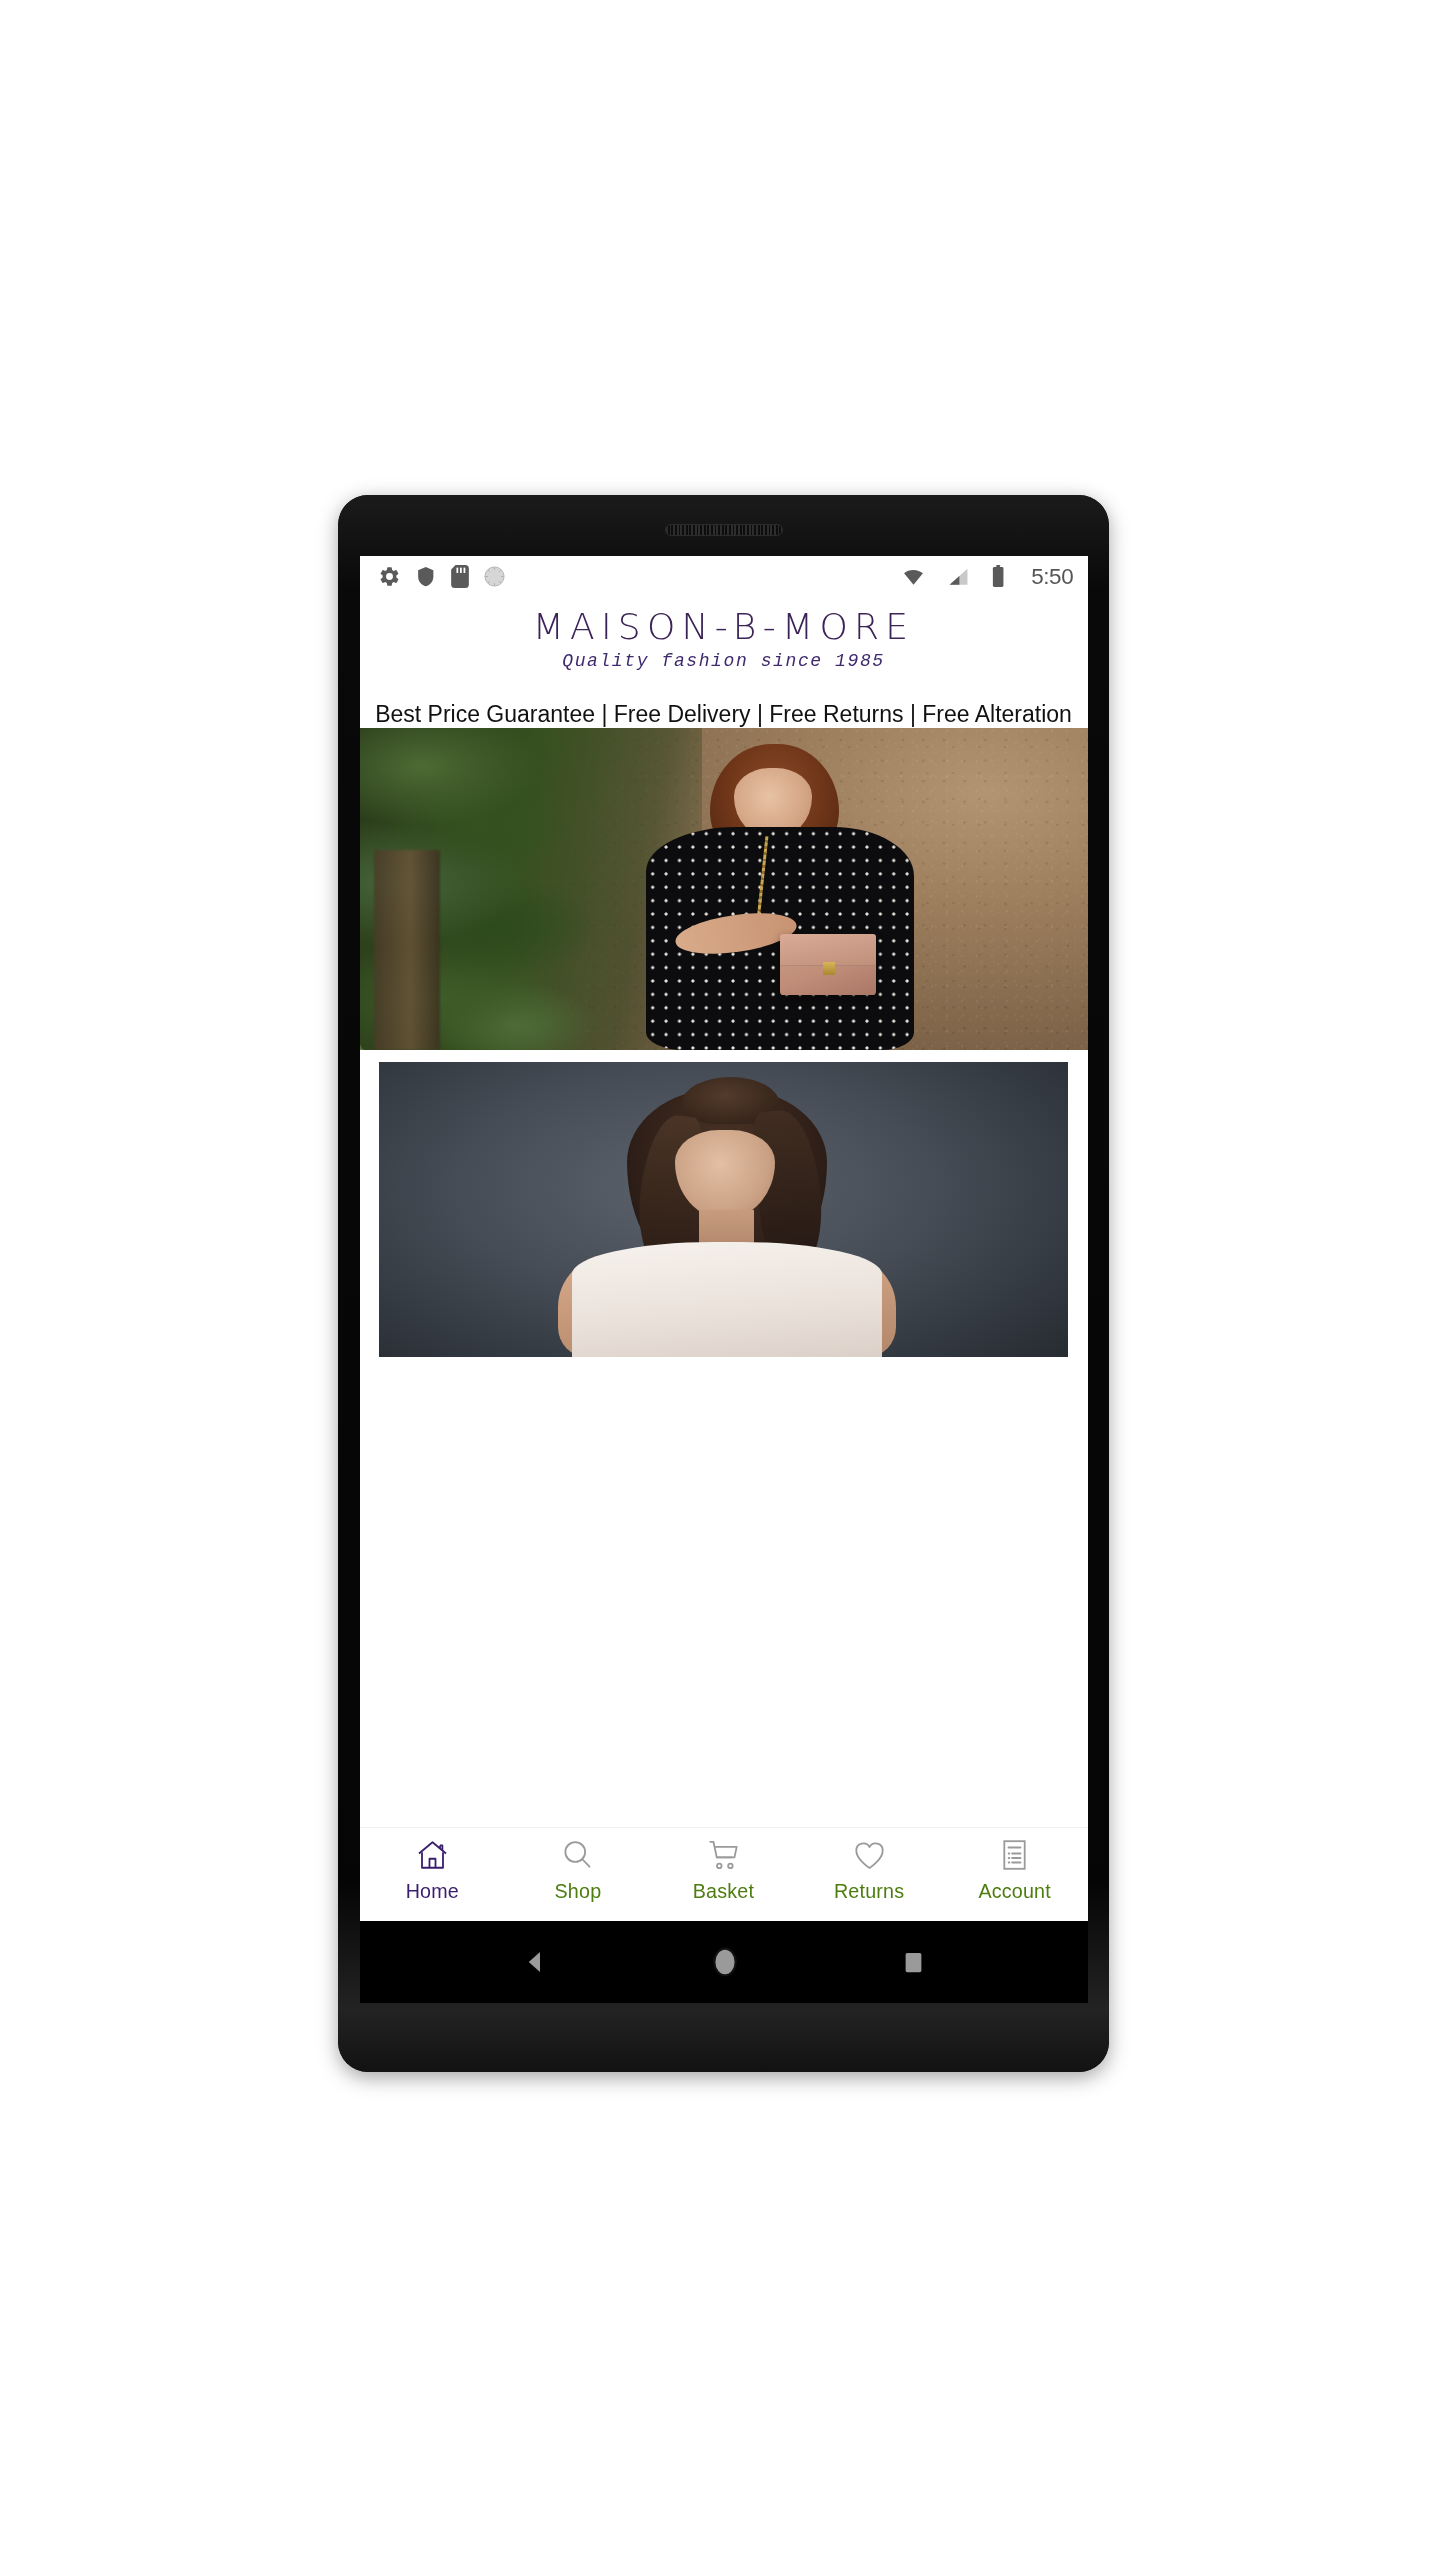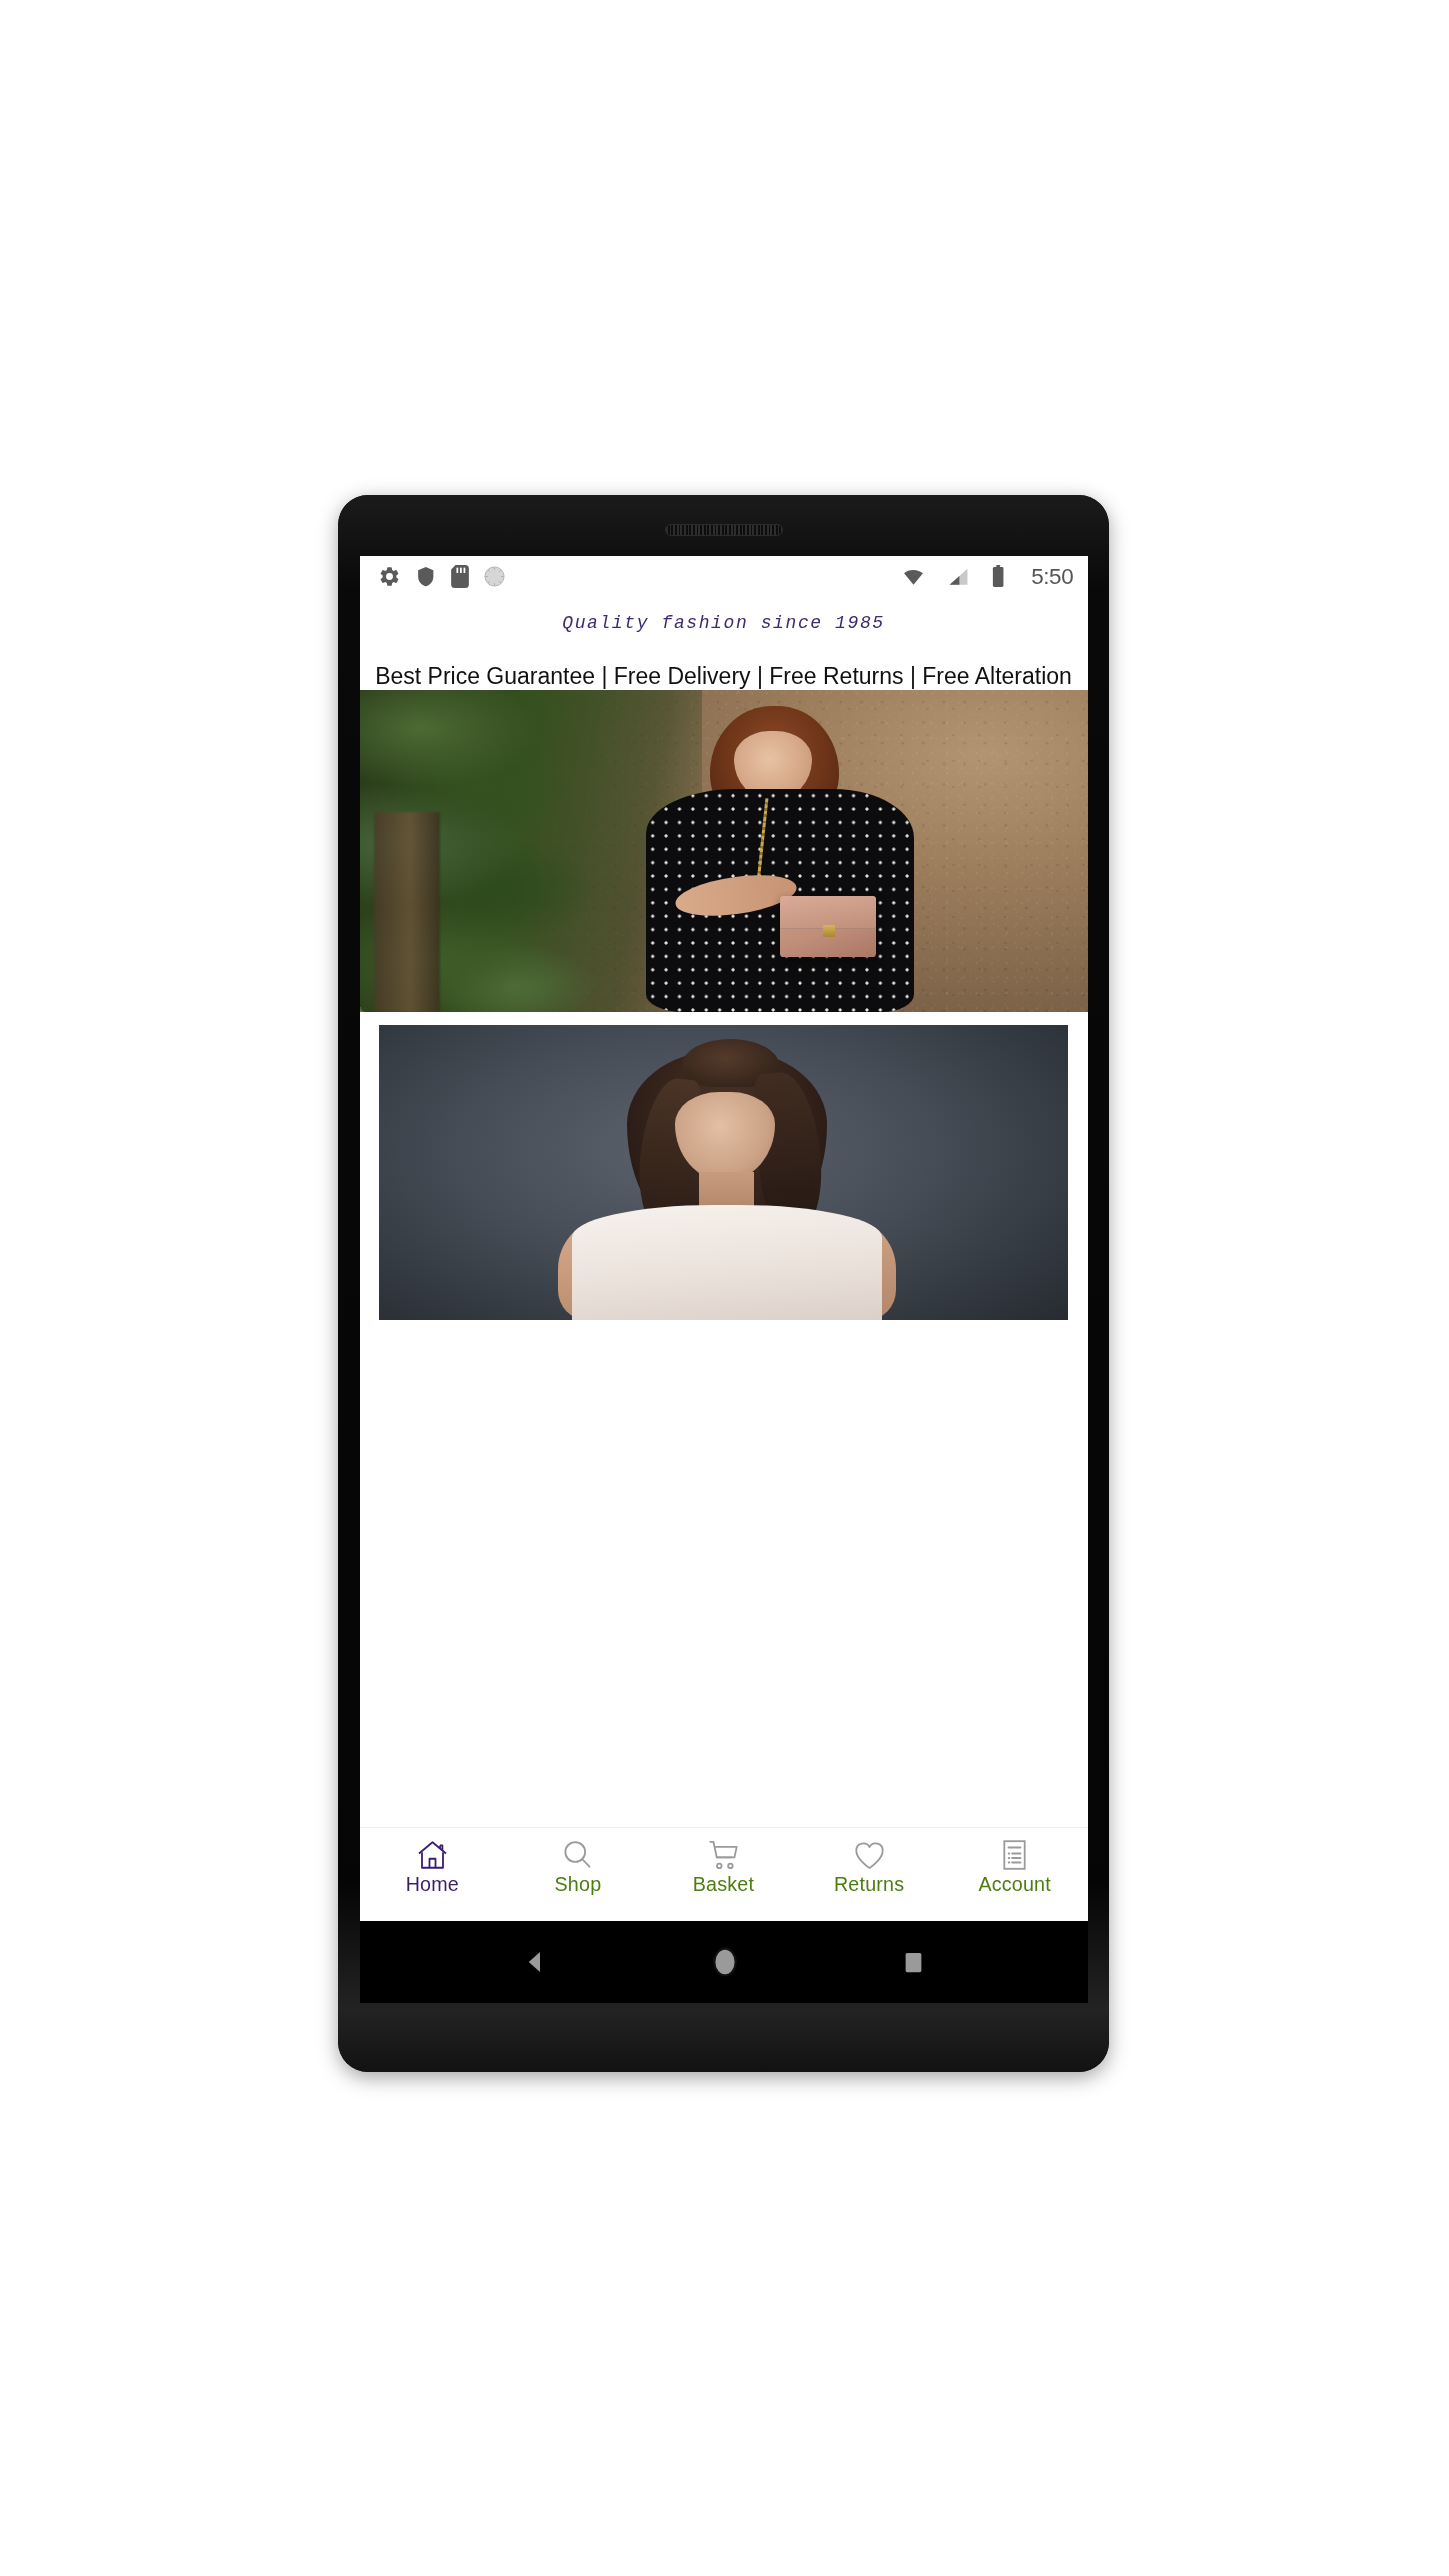--- a/index.html
+++ b/index.html
@@ -404,21 +404,21 @@
     align-items: flex-start;
     padding-top: 9px;
     box-sizing: border-box;
     box-shadow: 0 -0.9px 0 rgba(0,0,0,.07);
   }
   .nav-item {
     flex: 1;
     display: flex;
     flex-direction: column;
     align-items: center;
-    gap: 0;
+    gap: 7px;
     cursor: pointer;
     user-select: none;
   }
   .nav-label {
     font-family: "Liberation Sans", sans-serif;
     font-size: 19.7px;
     color: #4d7c0f;
     letter-spacing: 0.2px;
   }
   .nav-item.active .nav-label { color: #3b1d6e; }
@@ -486,20 +486,21 @@
         </svg>
         <svg class="sicon" width="14.3" height="23" viewBox="0 0 12 24" fill="#5a5a5a">
           <rect x="4" y="0" width="4" height="2" rx="0.5"></rect>
           <rect x="0.5" y="2" width="11" height="21" rx="1.5"></rect>
         </svg>
         <span class="status-time">5:50</span>
       </div>
     </div>
 
     <div id="app-header">
+      <div id="brand-logo">MAISON-B-MORE</div>
       <div id="brand-tagline">Quality fashion since 1985</div>
       <div id="promo-bar">Best Price Guarantee | Free Delivery | Free Returns | Free Alteration</div>
 
     </div>
 
     <div id="hero-image">
       <div class="hero-wall"></div>
       <div class="hero-foliage"></div>
       <div class="hero-trunk"></div>
       <div class="hero-model">

